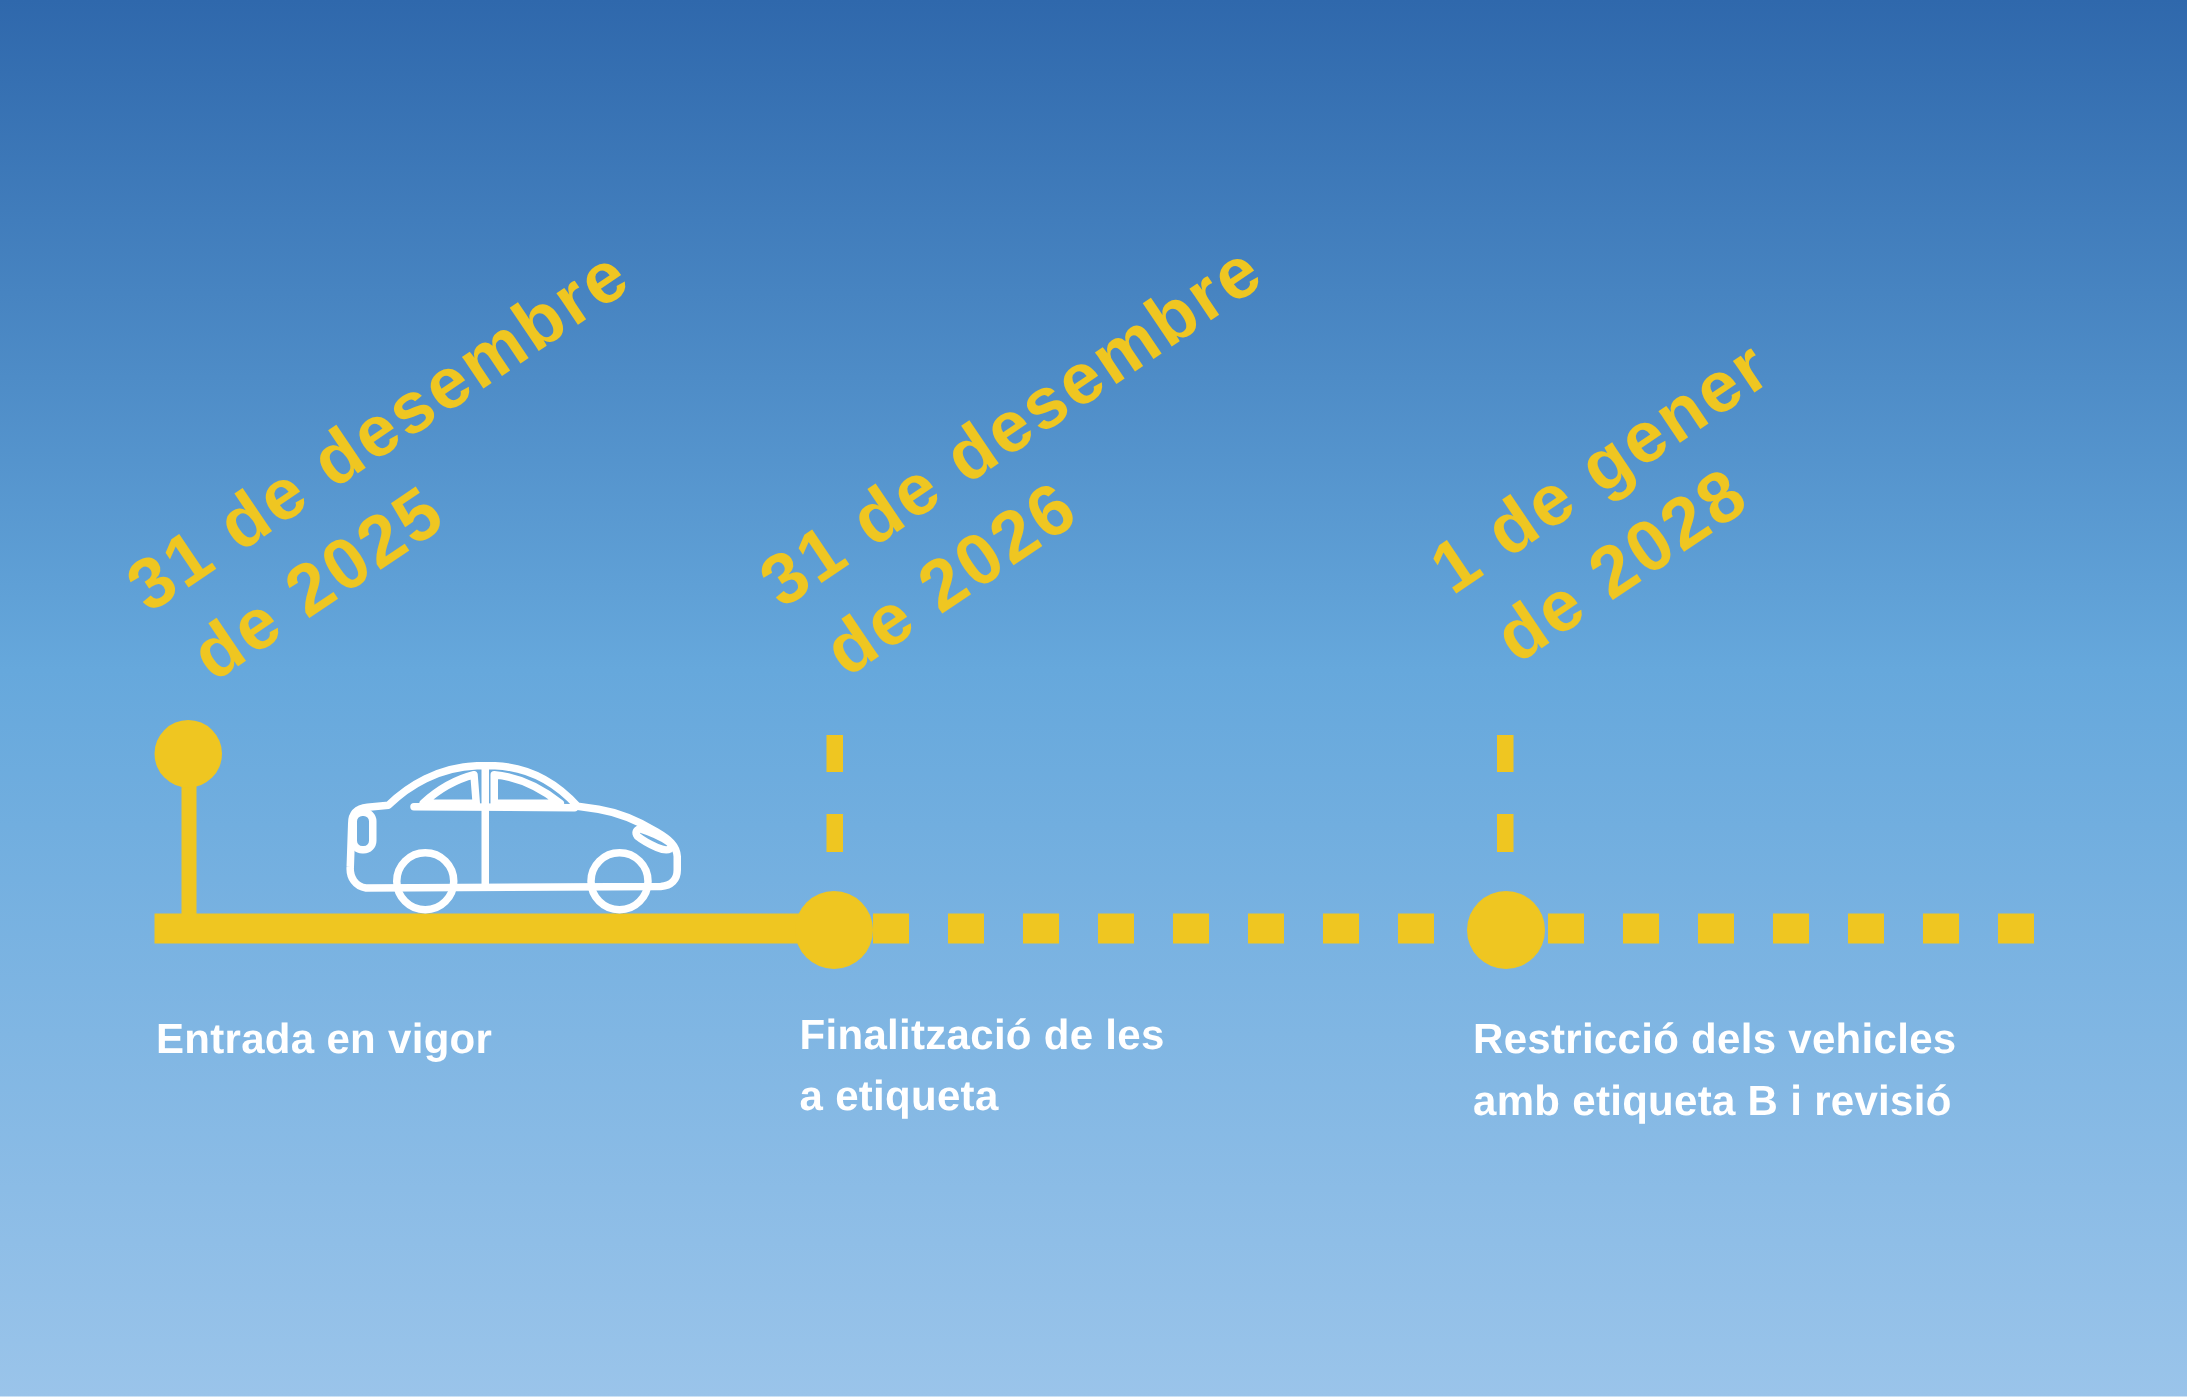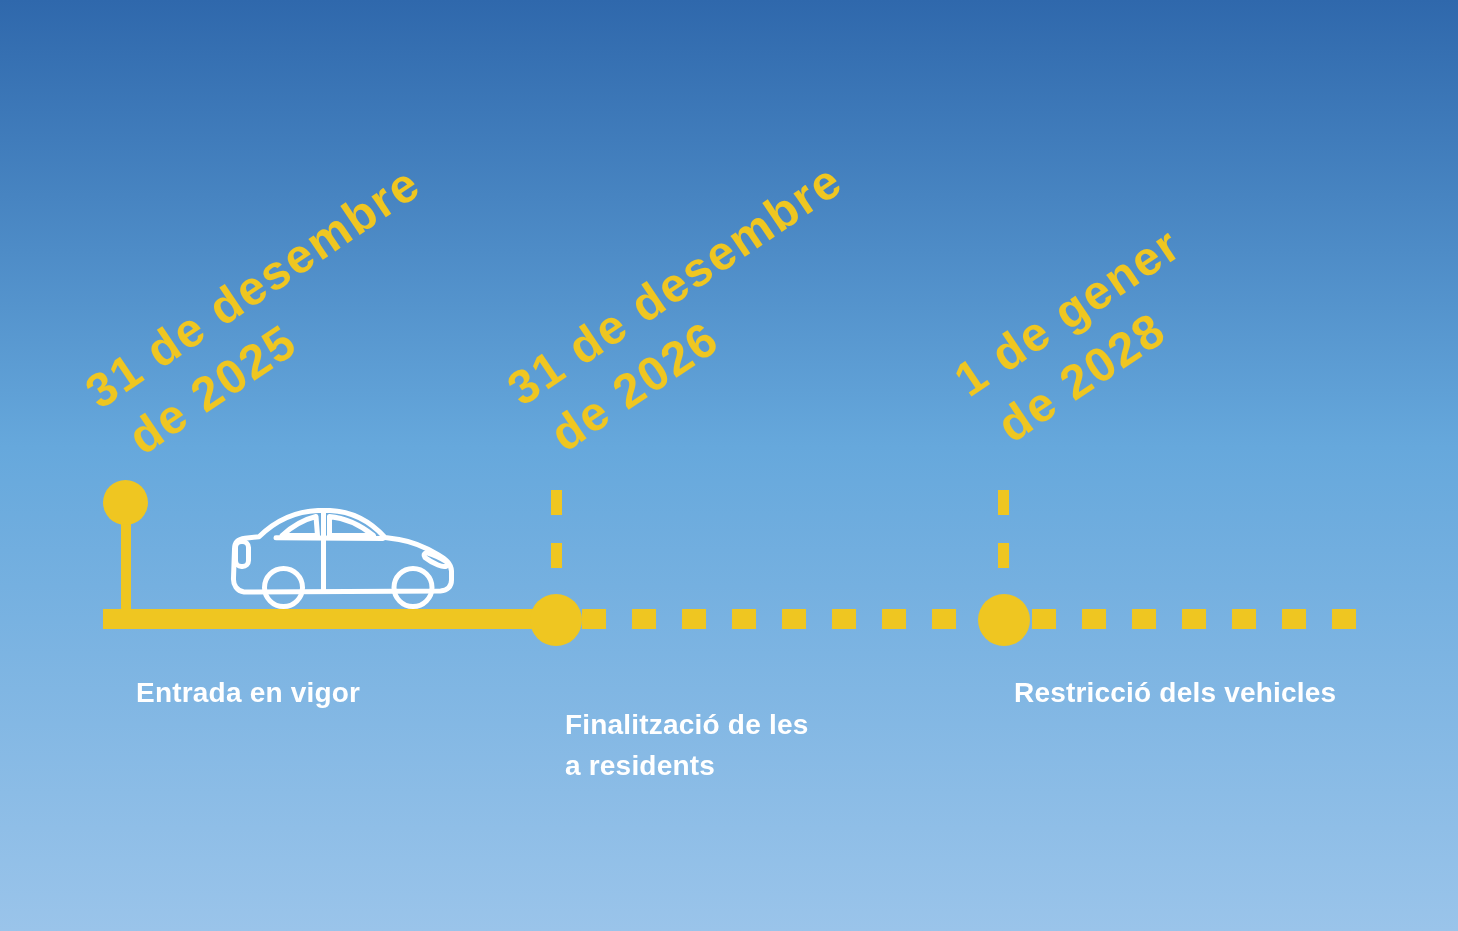--- a/index.html
+++ b/index.html
@@ -36,24 +36,23 @@
   .date .l2{margin-left:10px;}
   .date-1{left:143px;top:350px;}
   .date-2{left:565px;top:347px;}
   .date-3{left:1012px;top:338px;}
 
   
   .caption{
     color:var(--caption_white);
     font-size:28px;font-weight:700;line-height:40.5px;letter-spacing:0.2px;
     white-space:nowrap;
-    margin-left:32px;
   }
   .caption-1{left:104px;top:673px;}
-  .caption-2{left:533px;top:705px;}
+  .caption-2{left:533px;top:670px;}
   .caption-3{left:982px;top:673px;}
 
   
   .car{left:220px;top:495px;}
   .car path,.car rect,.car circle{fill:none;stroke:var(--car_stroke);stroke-width:5;stroke-linecap:round;stroke-linejoin:round;}
 </style>
 </head>
 <body>
 
 <div class="stage">
@@ -106,19 +105,20 @@
   <div class="abs date date-3">
     <div class="l1">1 de gener</div>
     <div class="l2">de 2028</div>
   </div>
 
   <div class="abs caption caption-1">
     <div>Entrada en vigor</div>
   </div>
   <div class="abs caption caption-2">
     <div>Finalització de les</div>
-    <div>a residents</div>
+    <div>a etiqueta</div>
   </div>
   <div class="abs caption caption-3">
     <div>Restricció dels vehicles</div>
+    <div>amb etiqueta B i revisió</div>
   </div>
 
 </div>
 
 </body></html>

